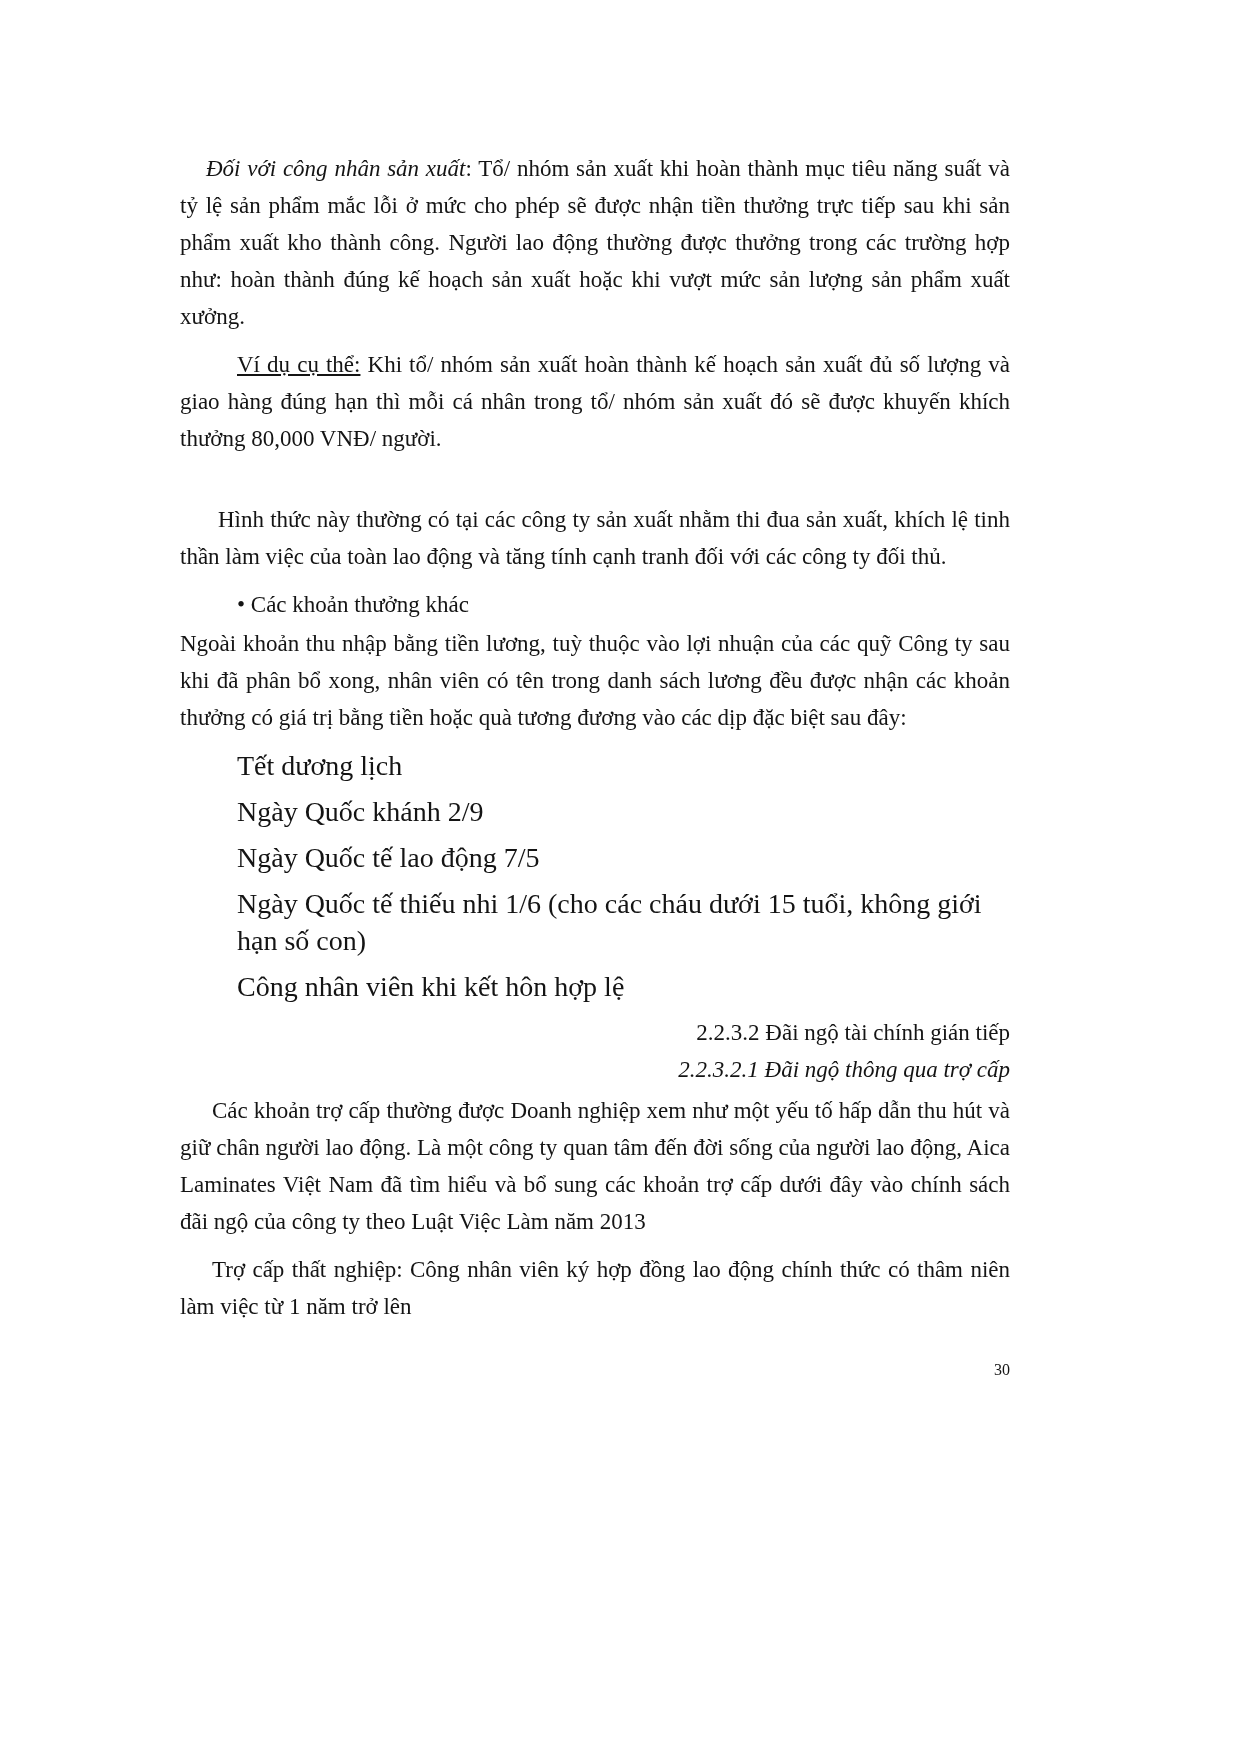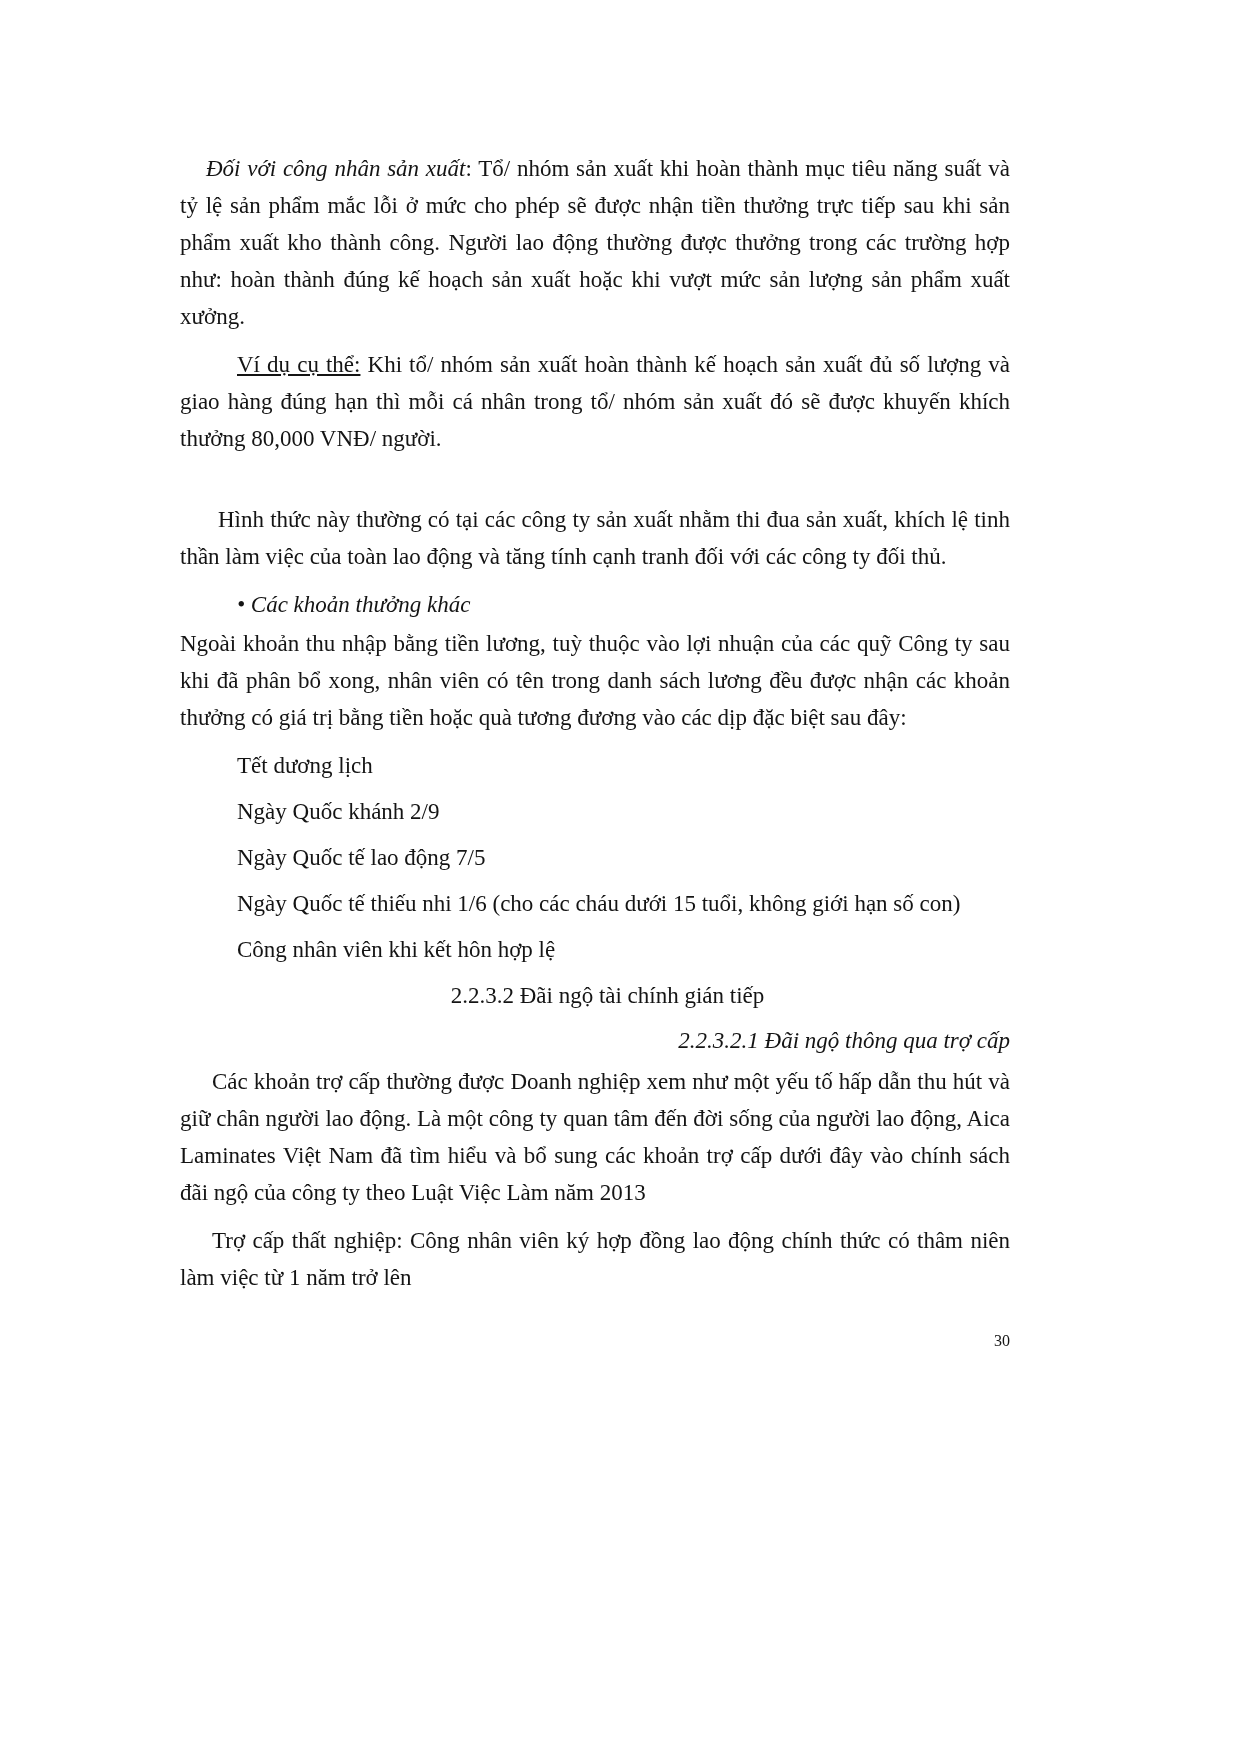--- a/index.html
+++ b/index.html
@@ -24,39 +24,38 @@
   }
   .indent-sm  { text-indent: 26px; }
   .indent-md  { text-indent: 38px; margin-top: 44px; }
   .indent-lg  { text-indent: 57px; }
   .indent-para{ text-indent: 32px; }
   .italic    { font-style: italic; }
   .underline { text-decoration: underline; }
   .bullet-heading {
     font-size: 23px;
     line-height: 37px;
-    font-style: italic;
     margin: 6px 0 2px 0;
     padding-left: 57px;
     text-align: left;
   }
   .occasion {
-    font-size: 23px;
+    font-size: 28px;
     line-height: 37px;
     margin: 0 0 9px 0;
     padding-left: 57px;
     text-align: left;
   }
   .occasions-block { margin: 8px 0 6px 0; }
   .heading {
     font-size: 23px;
     line-height: 37px;
     padding-left: 25px;
-    text-align: center;
-    margin: 8px;
+    text-align: right;
+    margin: 0;
   }
   .subheading {
     font-size: 23px;
     line-height: 37px;
     font-style: italic;
     padding-left: 40px;
     text-align: right;
     margin: 0 0 4px 0;
   }
   .page-number {

